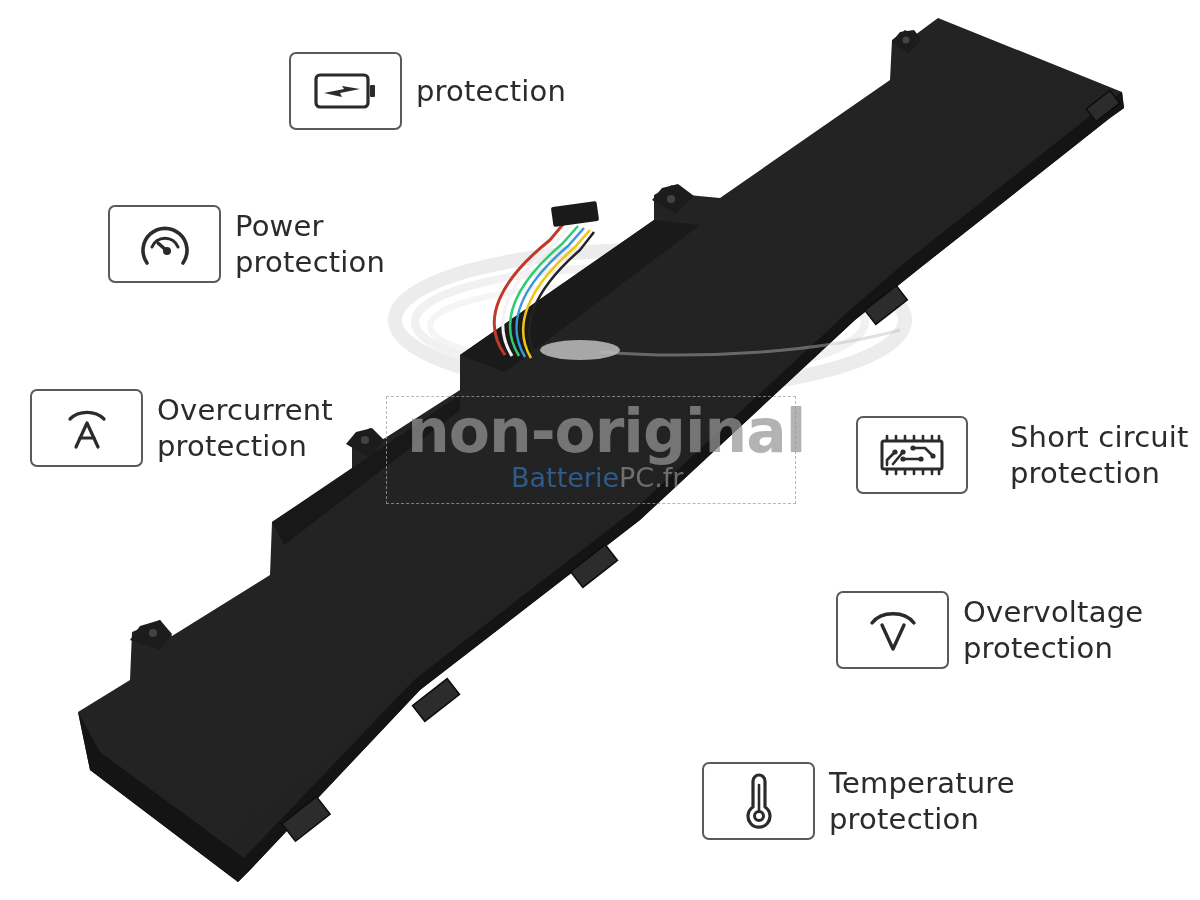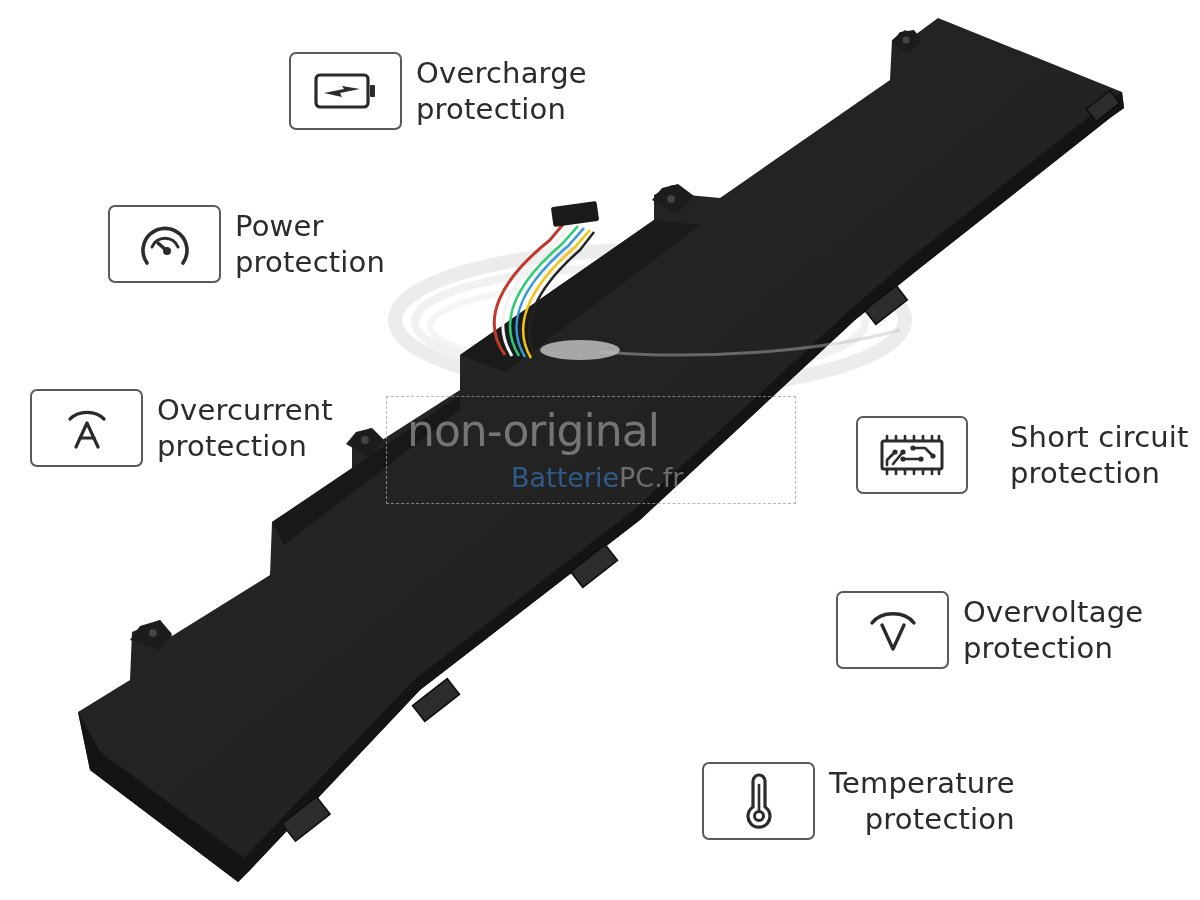--- a/index.html
+++ b/index.html
@@ -64,22 +64,22 @@
       width: 410px;
       height: 108px;
       border: 1px dashed rgba(160,160,160,0.75);
       box-sizing: border-box;
     }
     .wm-main {
       position: absolute;
       left: 20px;
       top: 2px;
       font-family: "DejaVu Sans", sans-serif;
-      font-weight: normal;
-      font-size: 44px;
+      font-weight: bold;
+      font-size: 60px;
       line-height: 64px;
       color: rgba(150,150,150,0.72);
       letter-spacing: -1px;
       white-space: nowrap;
     }
     .wm-sub {
       position: absolute;
       left: 124px;
       top: 66px;
       font-family: "DejaVu Sans", sans-serif;
@@ -177,21 +177,20 @@
 
   <div class="feature" style="left:289px; top:52px;">
     <div class="icon-box" style="width:113px; height:78px;">
       <svg width="64" height="38" viewBox="0 0 64 38">
         <rect x="2" y="3" width="52" height="32" rx="4" fill="none" stroke="#2b2b2b" stroke-width="3.2"></rect>
         <rect x="56" y="13" width="5" height="12" rx="1" fill="#2b2b2b"></rect>
         <path d="M 10 21 L 30 17 L 28 14 L 46 17 L 26 21 L 28 25 Z" fill="#2b2b2b"></path>
       </svg>
     </div>
     <div class="feature-label">
-      <span>Overcharge</span>
       <span>protection</span>
     </div>
   </div>
 
   <div class="feature" style="left:108px; top:205px;">
     <div class="icon-box" style="width:113px; height:78px;">
       <svg width="60" height="50" viewBox="0 0 60 50">
         <path d="M 12 44 A 22 22 0 1 1 48 44" fill="none" stroke="#2b2b2b" stroke-width="3.6" stroke-linecap="round"></path>
         <path d="M 17 28 A 14 14 0 0 1 43 28" fill="none" stroke="#2b2b2b" stroke-width="3" stroke-linecap="round"></path>
         <line x1="23" y1="24" x2="32" y2="32" stroke="#2b2b2b" stroke-width="3.4" stroke-linecap="round"></line>
@@ -266,21 +265,21 @@
         <path d="M 7 18 A 24 18 0 0 1 49 18" fill="none" stroke="#2b2b2b" stroke-width="3.4" stroke-linecap="round"></path>
         <path d="M 17 20 L 28 44 L 39 20" fill="none" stroke="#2b2b2b" stroke-width="3.4" stroke-linecap="round" stroke-linejoin="round"></path>
       </svg>
     </div>
     <div class="feature-label">
       <span>Overvoltage</span>
       <span>protection</span>
     </div>
   </div>
 
-  <div class="feature" style="left:702px; top:762px;text-align:right;">
+  <div class="feature" style="left:702px; top:762px;">
     <div class="icon-box" style="width:113px; height:78px;">
       <svg width="34" height="56" viewBox="0 0 34 56">
         <path d="M 11 34 L 11 8 A 6 6 0 0 1 23 8 L 23 34 A 11 11 0 1 1 11 34 Z" fill="none" stroke="#2b2b2b" stroke-width="3.2" stroke-linejoin="round"></path>
         <circle cx="17" cy="43" r="4.5" fill="none" stroke="#2b2b2b" stroke-width="3"></circle>
         <line x1="17" y1="12" x2="17" y2="38" stroke="#2b2b2b" stroke-width="2.6" stroke-linecap="round"></line>
       </svg>
     </div>
     <div class="feature-label">
       <span>Temperature</span>
       <span>protection</span>

